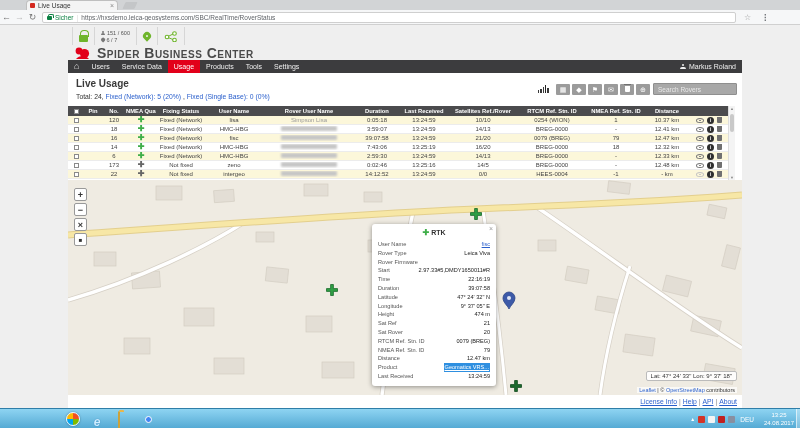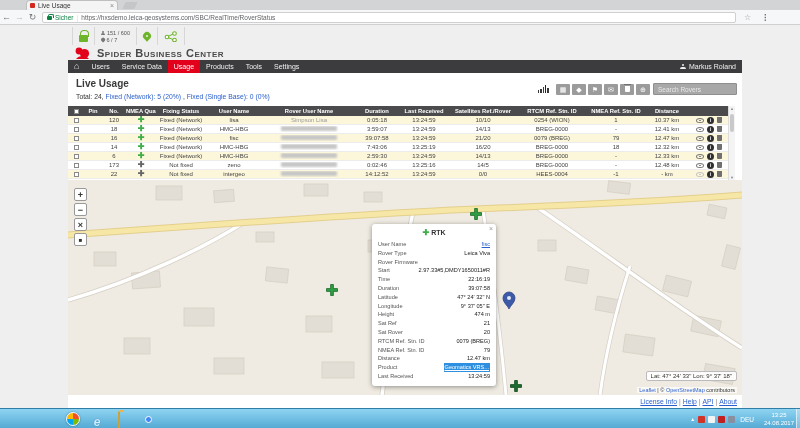--- a/index.html
+++ b/index.html
@@ -38,21 +38,21 @@
   .stats { display:flex; flex-direction:column; gap:1px; }
   .statline { display:flex; align-items:center; gap:2px; font-size:5.5px; color:#555; }
   .mini-person { width:4px; height:4px; position:relative; }
   .mini-person:before { content:""; position:absolute; left:1px; top:0; width:2px; height:2px; border-radius:50%; background:#777; }
   .mini-person:after { content:""; position:absolute; left:0; top:2.4px; width:4px; height:1.8px; border-radius:2px 2px 0 0; background:#777; }
   .mini-pin { width:3.5px; height:3.5px; background:#777; border-radius:50% 50% 50% 0; transform:rotate(-45deg); }
   .green-pin { width:8px; height:8px; background:#6fb52c; border-radius:50% 50% 50% 0; transform:rotate(-45deg); position:relative; }
   .green-pin:after { content:""; position:absolute; left:2.6px; top:2.6px; width:2.8px; height:2.8px; background:#eef3e6; border-radius:50%; }
 
   .brand-row { position:absolute; left:6px; top:20px; height:16px; display:flex; align-items:center; gap:5px; }
-  .brand-name { font-variant:small-caps; font-size:11px; letter-spacing:0.5px; color:#4a4a4a; font-weight:bold; }
+  .brand-name { font-variant:small-caps; font-size:14px; letter-spacing:0.5px; color:#4a4a4a; font-weight:bold; }
 
   .navbar { position:absolute; left:0; top:35px; width:674px; height:13px; background:#3c3c3e; display:flex; align-items:stretch; }
   .nav-home { color:#eee; font-size:9px; line-height:13px; padding:0 6px; }
   .nav-item { color:#f0f0f0; font-size:7px; line-height:13px; padding:0 6px; white-space:nowrap; }
   .nav-item.active { background:#e2001a; color:#fff; }
   .nav-user { margin-left:auto; display:flex; align-items:center; gap:3px; padding:0 6px; color:#f0f0f0; font-size:7px; }
   .wperson { width:6px; height:6px; position:relative; }
   .wperson:before { content:""; position:absolute; left:1.7px; top:0; width:2.6px; height:2.6px; border-radius:50%; background:#eee; }
   .wperson:after { content:""; position:absolute; left:0; top:3.1px; width:6px; height:2.6px; border-radius:3px 3px 0 0; background:#eee; }
 

